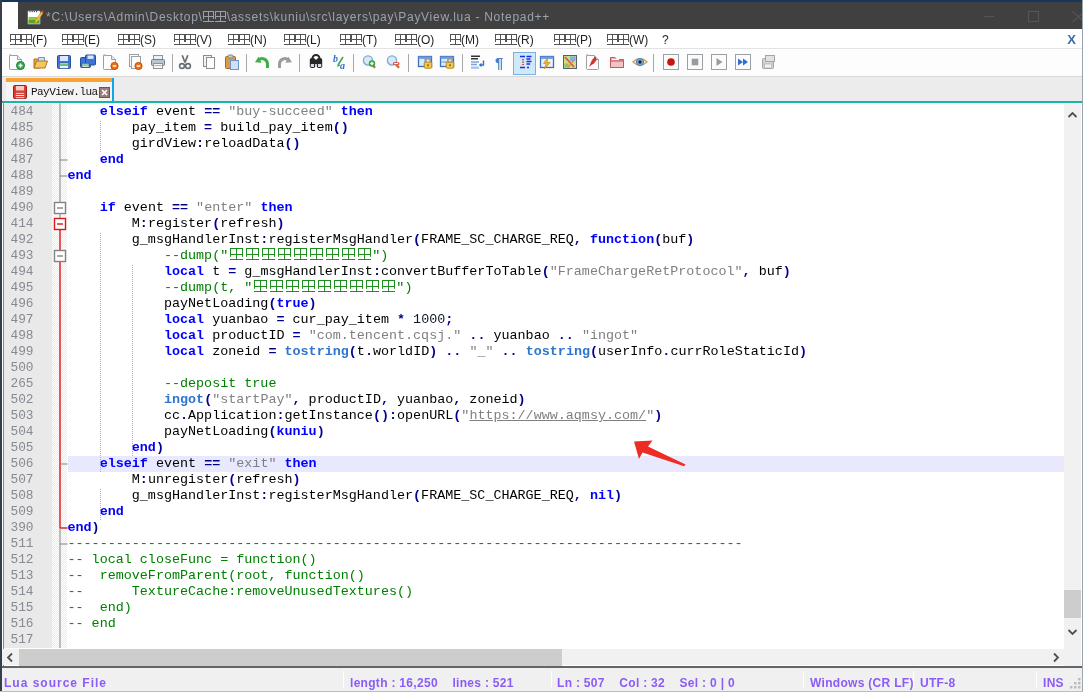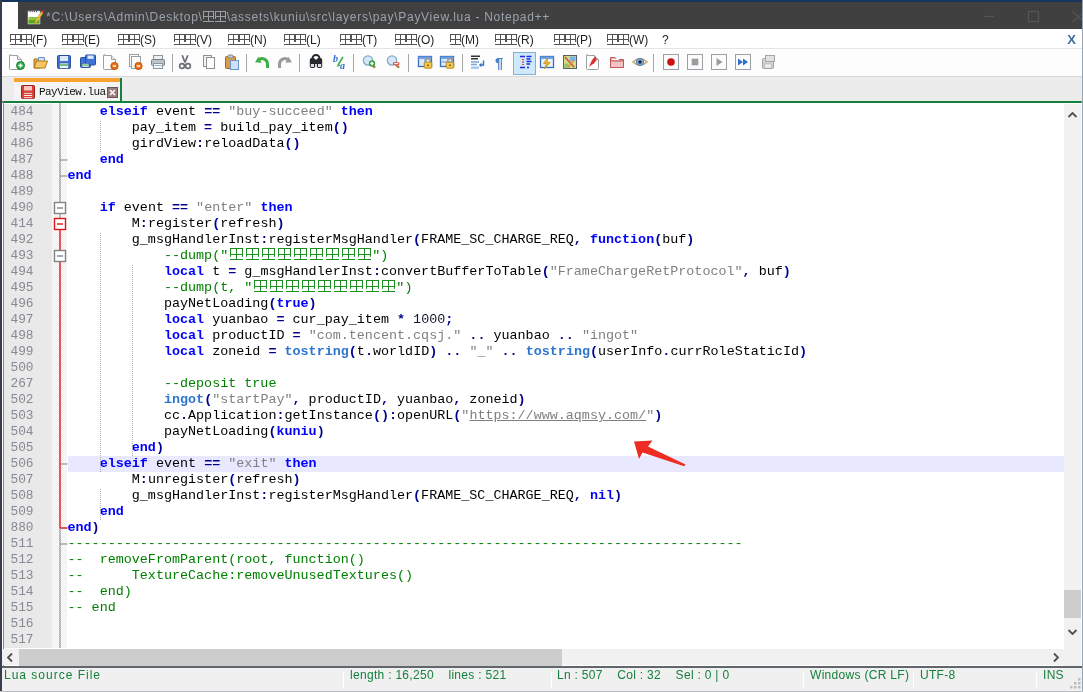--- a/index.html
+++ b/index.html
@@ -32,26 +32,26 @@
 i.cjt { width:11px; height:11px; vertical-align:-1px; color:#a8aeb6; margin:0 .5px;}
 i.cjc { width:13px; height:12px; vertical-align:-1px; margin:0 1.5px; }
 
 #toolbar { position:absolute; left:2px; top:50px; width:1080px; height:26px; background:#fdfdfd; }
 .ticon { position:absolute; top:4px; fill:none; }
 .tsep { position:absolute; top:4px; width:1px; height:18px; background:#a8a8a8; }
 .tbtn { position:absolute; top:1.5px; width:23px; height:23px; background:#cfe8fa; border:1px solid #7db2dc; }
 
 #tabbar { position:absolute; left:2px; top:76px; width:1080px; height:27px; background:#ececec; border-top:1px solid #d8d8d8; }
 #tabbar .botline { position:absolute; left:0; bottom:0; width:100%; height:2px; background:#808080; }
-#tab { position:absolute; left:12px; top:1px; width:108px; height:24px; background:#f4f4f4; border-right:2px solid #15803d; }
+#tab { position:absolute; left:4px; top:1px; width:108px; height:24px; background:#f4f4f4; border-right:2px solid #0ea5e9; }
 #tab .orange { position:absolute; left:0; top:0; width:100%; height:4px; background:#f7a233; }
 #tab .tname { position:absolute; left:25px; top:8px; font-family:"Liberation Mono",monospace; font-size:11px; letter-spacing:-0.55px; color:#111; }
 
 #edit { position:absolute; left:3px; top:101px; width:1078px; height:567px; background:#fff;
-  border-top:2px solid #15803d; border-left:1.5px solid #888; }
+  border-top:2px solid #14b8a6; border-left:1.5px solid #888; }
 #gutter { position:absolute; left:0; top:1px; width:47.5px; height:544px; background:#e9e9e9; }
 .num { height:16px; line-height:16px; text-align:right; padding-right:18px;
   font-family:"Liberation Mono",monospace; font-size:12.8px; color:#878a92; }
 #foldm { position:absolute; left:47.5px; top:1px; width:15.5px; height:544px;
   background:conic-gradient(#ebebeb 25%, #fff 0 50%, #ebebeb 0 75%, #fff 0);
   background-size:2px 2px; }
 .foldsvg { position:absolute; fill:none; }
 #code { position:absolute; left:63.5px; top:1px; width:998.5px; height:544px; background:#fff; overflow:hidden; }
 .row { position:relative; height:16px; line-height:16.1px; white-space:pre;
   font-family:"Liberation Mono",monospace; font-size:13.4px; color:#000; }
@@ -66,21 +66,21 @@
 
 #vsb { position:absolute; left:1064px; top:104px; width:17px; height:544px; background:#f1f1f1; }
 #vsb .thumb { position:absolute; left:0; top:486px; width:17px; height:28px; background:#cdcdcd; }
 #hsb { position:absolute; left:2px; top:649px; width:1062px; height:16px; background:#f1f1f1; }
 #hsb .thumb { position:absolute; left:17px; top:0; width:543px; height:17px; background:#cdcdcd; }
 .chev { position:absolute; stroke:#505050; stroke-width:1.8; fill:none; }
 #corner { position:absolute; left:1064px; top:648px; width:17px; height:18px; background:#f1f1f1; }
 
 #stsep { position:absolute; left:0; top:666px; width:1083px; height:2px; background:#60666c; }
 #status { position:absolute; left:0; top:668px; width:1083px; height:24px; background:#f0f0f0; }
-.st { position:absolute; top:0; font-size:12px; letter-spacing:0.3px; color:#15803d; white-space:pre; }
+.st { position:absolute; top:8px; font-size:12px; letter-spacing:0.3px; color:#8b5cf6; white-space:pre;font-weight:bold; }
 .ssep { position:absolute; top:3px; width:1px; height:17px; background:#c4c4c4; border-right:1px solid #fff;}
 .arrow { position:absolute; }
 .ig { position:absolute; width:1px; background:repeating-linear-gradient(0deg,#a9aeb4 0 1px,transparent 1px 2px); }
 </style></head>
 <body>
 <div id="win">
 <div id="title">
       <svg width="17" height="17" style="position:absolute;left:9px;top:7px">
         <rect x="0.5" y="1.5" width="13" height="14" rx="1.5" fill="#fff" stroke="#5f6a72"></rect>
         <rect x="1.5" y="8" width="11" height="6.5" fill="#8ec63f"></rect>
@@ -329,30 +329,30 @@
 <div class="num">414</div>
 <div class="num">492</div>
 <div class="num">493</div>
 <div class="num">494</div>
 <div class="num">495</div>
 <div class="num">496</div>
 <div class="num">497</div>
 <div class="num">498</div>
 <div class="num">499</div>
 <div class="num">500</div>
-<div class="num">267</div>
+<div class="num">265</div>
 <div class="num">502</div>
 <div class="num">503</div>
 <div class="num">504</div>
 <div class="num">505</div>
 <div class="num">506</div>
 <div class="num">507</div>
 <div class="num">508</div>
 <div class="num">509</div>
-<div class="num">880</div>
+<div class="num">390</div>
 <div class="num">511</div>
 <div class="num">512</div>
 <div class="num">513</div>
 <div class="num">514</div>
 <div class="num">515</div>
 <div class="num">516</div>
 <div class="num">517</div>
       </div>
   <div id="foldm"></div>
   <div id="code">
@@ -377,20 +377,21 @@
 <div class="row">            <span class="f">ingot</span><span class="o">(</span><span class="s">"startPay"</span><span class="o">,</span> productID<span class="o">,</span> yuanbao<span class="o">,</span> zoneid<span class="o">)</span></div>
 <div class="row">            cc<span class="o">.</span>Application<span class="o">:</span>getInstance<span class="o">()</span><span class="o">:</span>openURL<span class="o">(</span><span class="s">"</span><span class="u">https://www.aqmsy.com/</span><span class="s">"</span><span class="o">)</span></div>
 <div class="row">            payNetLoading<span class="o">(</span><span class="k">kuniu</span><span class="o">)</span></div>
 <div class="row">        <span class="k">end</span><span class="o">)</span></div>
 <div class="row hl">    <span class="k">elseif</span> event <span class="o">==</span> <span class="s">"exit"</span> <span class="k">then</span></div>
 <div class="row">        M<span class="o">:</span>unregister<span class="o">(</span>refresh<span class="o">)</span></div>
 <div class="row">        g_msgHandlerInst<span class="o">:</span>registerMsgHandler<span class="o">(</span>FRAME_SC_CHARGE_REQ<span class="o">,</span> <span class="k">nil</span><span class="o">)</span></div>
 <div class="row">    <span class="k">end</span></div>
 <div class="row"><span class="k">end</span><span class="o">)</span></div>
 <div class="row"><span class="c">------------------------------------------------------------------------------------</span></div>
+<div class="row"><span class="c">-- local closeFunc = function()</span></div>
 <div class="row"><span class="c">--  removeFromParent(root, function()</span></div>
 <div class="row"><span class="c">--      TextureCache:removeUnusedTextures()</span></div>
 <div class="row"><span class="c">--  end)</span></div>
 <div class="row"><span class="c">-- end</span></div>
       </div>
 <div class="ig" style="left:96px;top:17px;height:32px"></div>
 <div class="ig" style="left:96px;top:129px;height:240px"></div>
 <div class="ig" style="left:96px;top:385px;height:32px"></div>
 <div class="ig" style="left:128px;top:161px;height:192px"></div>
 </div>

